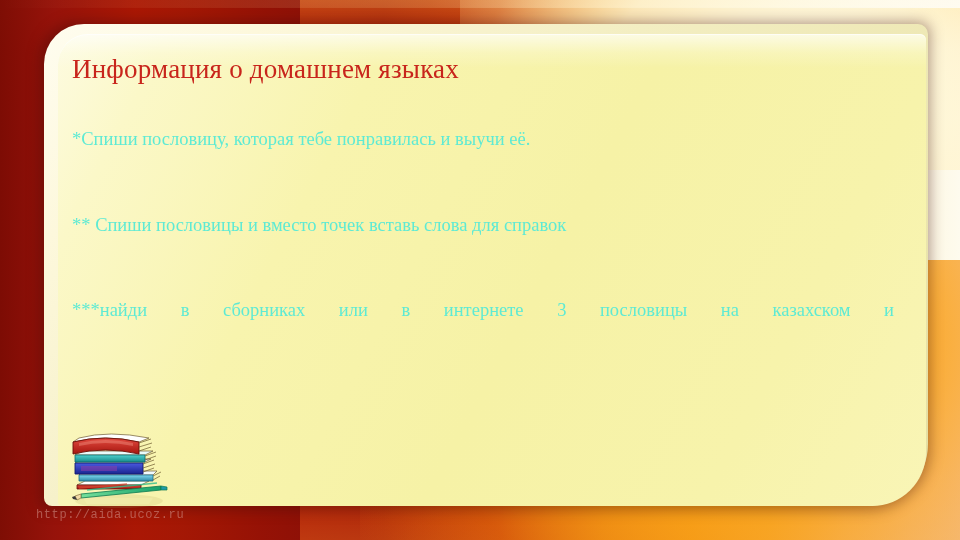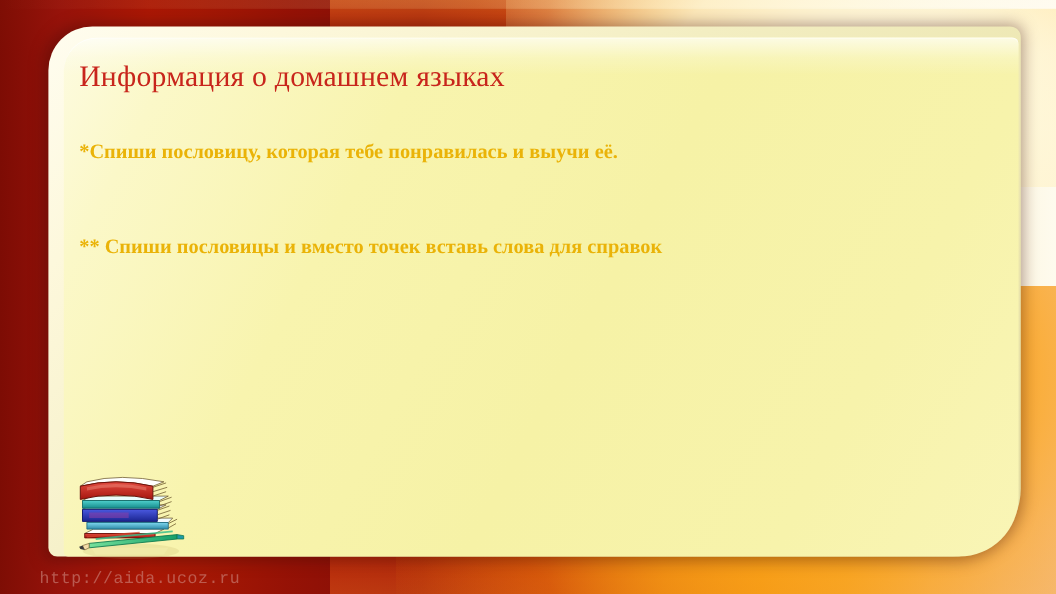--- a/index.html
+++ b/index.html
@@ -158,22 +158,22 @@
   }
   .slide-title {
     color: #c8251c;
     font-size: 27px;
     line-height: 34px;
     letter-spacing: 0.2px;
     white-space: nowrap;
   }
   .body-block {
     margin-top: 40px;
-    color: #eab308;
-    font-weight: bold;
+    color: #5eead4;
+    font-weight: normal;
     font-size: 18.5px;
   }
   .task-line {
     line-height: 26px;
     white-space: nowrap;
   }
   .task-line.t1 { margin-top: 0; }
   .task-line.t2 { margin-top: 60px; }
   .task-para {
     margin-top: 54px;
@@ -195,25 +195,25 @@
     top: 378px;
     width: 130px;
     height: 80px;
   }
   .books svg { display: block; }
 
   
   .watermark {
     position: absolute;
     left: 36px;
-    bottom: 5px;
+    bottom: 18px;
     color: #d08d84;
     opacity: 0.58;
     font-family: "Liberation Mono", "DejaVu Sans Mono", monospace;
-    font-size: 15px;
+    font-size: 12px;
     letter-spacing: 0.6px;
     margin-top: 42px;
   }
 </style>
 </head>
 <body>
 
 <div id="slide">
 
   <div class="bg-base"></div>
@@ -232,20 +232,21 @@
 
     <div class="slide-title">Информация о домашнем языках</div>
 
     <div class="body-block">
 
       <div class="task-line t1">*Спиши пословицу, которая тебе понравилась и выучи её.</div>
 
       <div class="task-line t2">** Спиши пословицы и вместо точек вставь слова для справок</div>
 
       <div class="task-para">
+        <span class="just">***найди в сборниках или в интернете 3 пословицы на казахском и</span>
       </div>
 
     </div>
 
     <div class="books">
       <svg viewBox="0 0 130 80" width="130" height="80" aria-hidden="true">
         <defs>
           <linearGradient id="gRed" x1="0" y1="0" x2="0" y2="1">
             <stop offset="0" stop-color="#e24a3f"></stop>
               <stop offset="1" stop-color="#a6160f"></stop>

